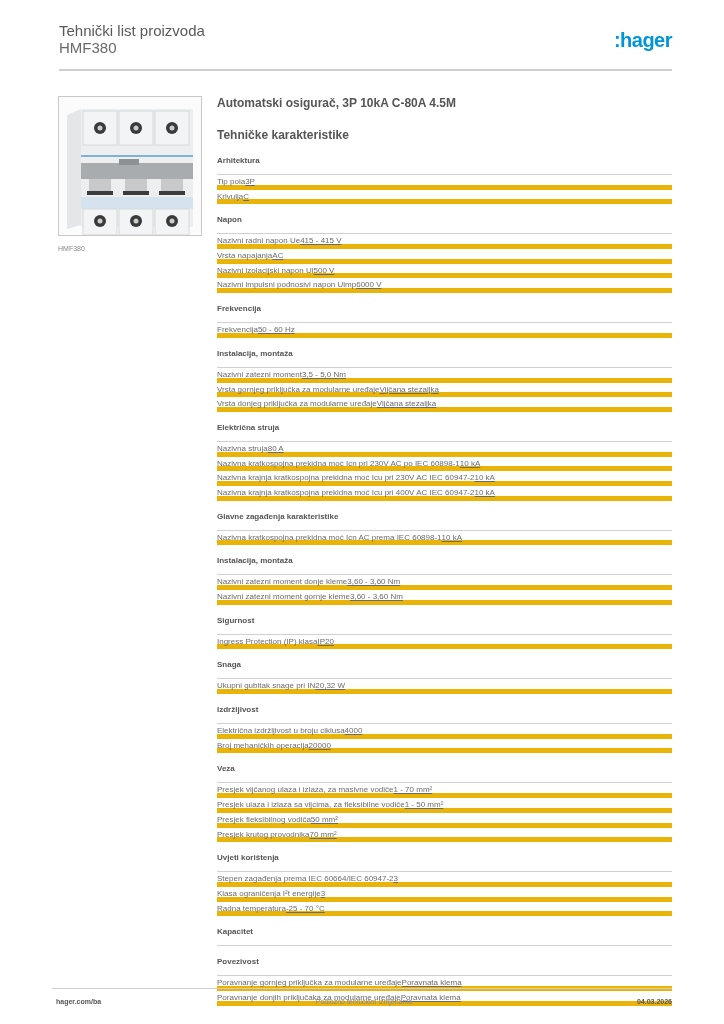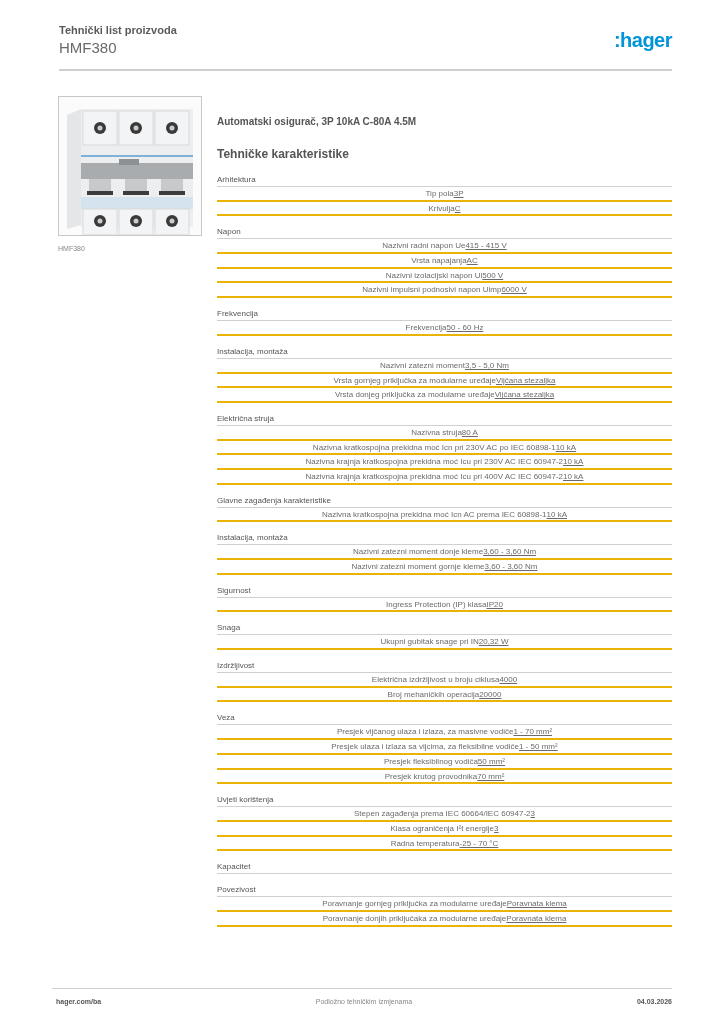--- a/index.html
+++ b/index.html
@@ -1,34 +1,34 @@
 <!DOCTYPE html>
 <html><head>
   <meta charset="utf-8">
   <style>
     * { margin: 0; padding: 0; box-sizing: border-box; }
     html, body { width: 724px; height: 1024px; background: #ffffff; overflow: hidden; }
     body { position: relative; font-family: "Liberation Sans", sans-serif; color: #555; }
 
     .header { position: absolute; left: 59px; top: 22px; right: 52px; height: 48px; }
-    .doc-title { font-size: 11px; font-weight: bold; color: #5a5a5a; line-height: 17px; }
+    .doc-title { font-size: 15px; font-weight: normal; color: #5a5a5a; line-height: 17px; }
     .doc-sub { font-size: 15px; color: #6a6a6a; line-height: 17px; }
     .logo { position: absolute; right: 0; top: 6px; font-family: "Liberation Sans", sans-serif; font-weight: bold; font-size: 20px; color: #0095d9; letter-spacing: -0.5px; line-height: 24px; }
     .header-rule { position: absolute; left: 59px; right: 52px; top: 69px; height: 2px; background: #cfcfcf; }
 
     .product-img { position: absolute; left: 58px; top: 96px; width: 144px; height: 140px; border: 1px solid #c8c8c8; background: #fafafa; overflow: hidden; }
     .img-caption { position: absolute; left: 58px; top: 245px; font-size: 7px; color: #888; }
 
     .content { position: absolute; left: 217px; top: 98px; width: 455px; }
-    .prod-desc { font-size: 10px; font-weight: bold; color: #555; line-height: 10px; margin-top: 19px; }
+    .prod-desc { font-size: 12px; font-weight: bold; color: #555; line-height: 10px; }
     .tech-title { font-size: 12px; font-weight: bold; color: #555; margin-top: 22px; line-height: 10px; }
     .sections { margin-top: 16px; }
     .section { margin-bottom: 11px; }
-    .sec-title { font-size: 8px; font-weight: normal; color: #555; line-height: 10px; padding-bottom: 1px; border-bottom: 1px solid #d0d0d0; }
-    .row { display: flex; justify-content: center; font-size: 8px; color: #6b6b6b; line-height: 12.7px; height: 14.7px; padding-top: 1px; border-bottom: 2px solid #eab308; }
+    .sec-title { font-size: 8px; font-weight: bold; color: #555; line-height: 10px; padding-bottom: 8px; border-bottom: 1px solid #d0d0d0; }
+    .row { display: flex; justify-content: flex-start; font-size: 8px; color: #6b6b6b; line-height: 12.7px; height: 14.7px; padding-top: 1px; border-bottom: 5px solid #eab308; }
     .row .lbl { white-space: nowrap; }
     .row .val { white-space: nowrap; text-align: right; text-decoration: underline; }
 
     .footer-rule { position: absolute; left: 52px; right: 52px; top: 988px; height: 1px; background: #cfcfcf; }
     .footer { position: absolute; left: 56px; right: 52px; top: 998px; height: 12px; font-size: 7px; }
     .f-left { position: absolute; left: 0; font-weight: bold; color: #555; }
     .f-center { position: absolute; left: 0; right: 0; text-align: center; color: #888; }
     .f-right { position: absolute; right: 0; font-weight: bold; color: #555; }
   </style>
 </head>

